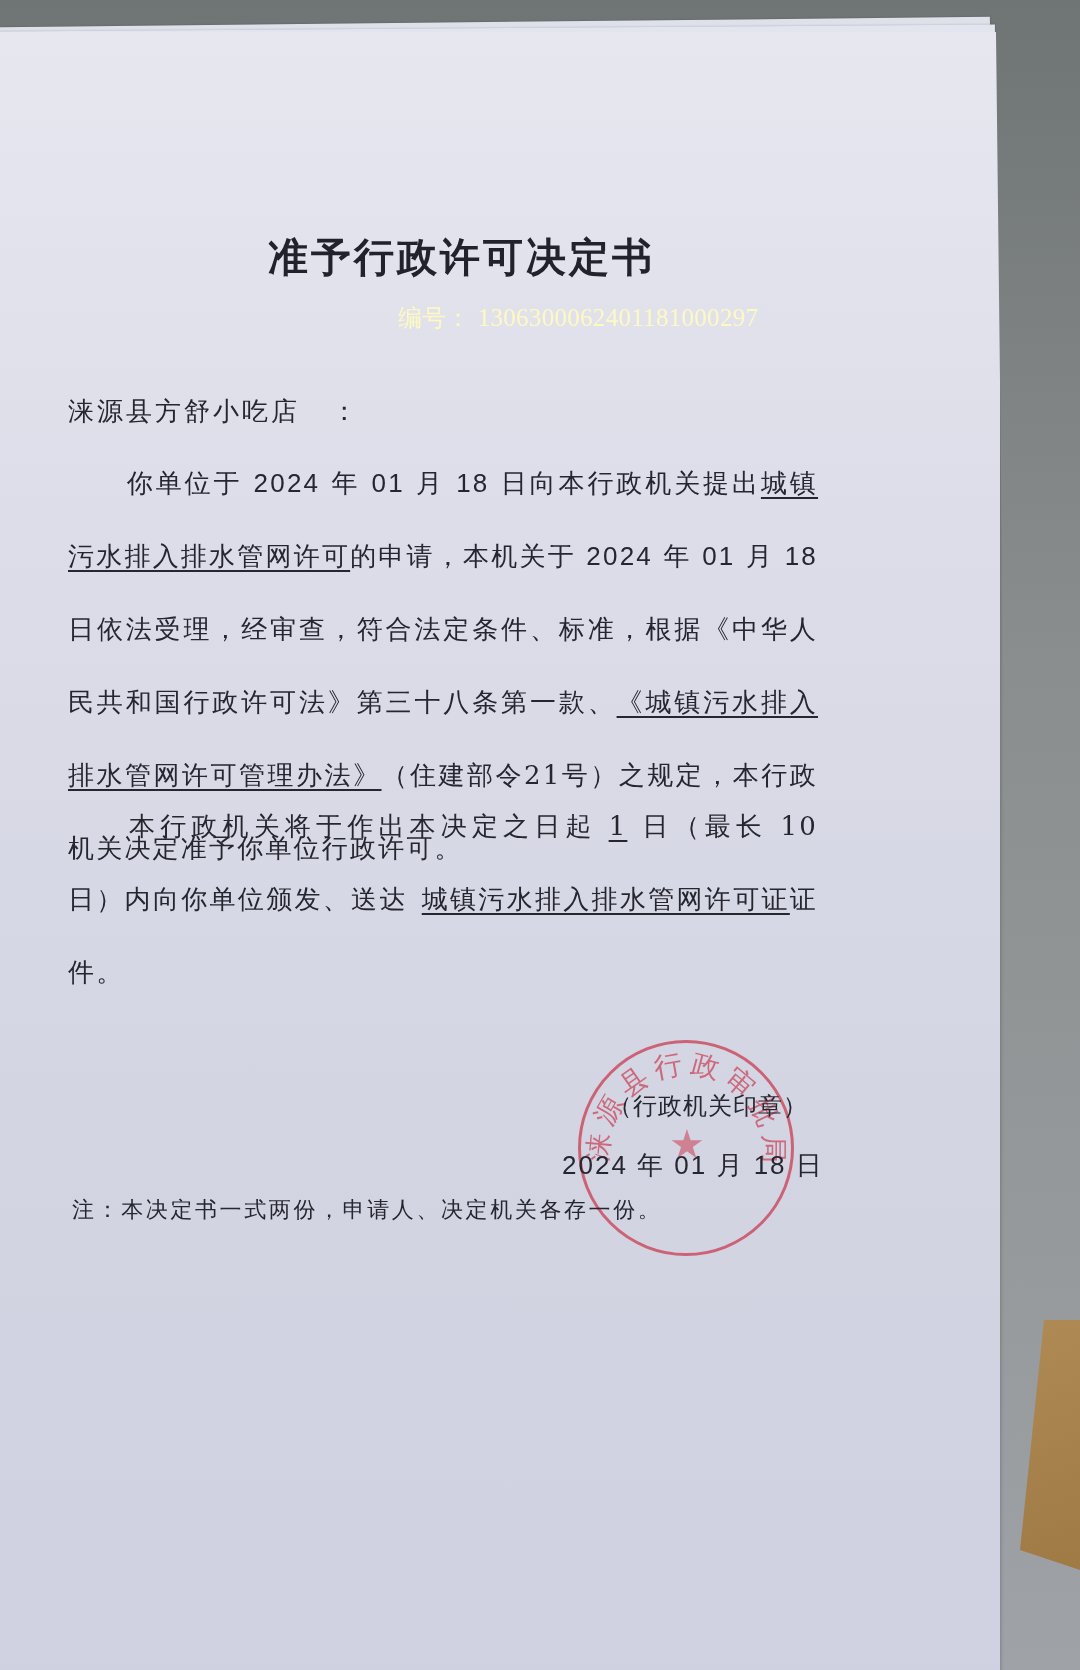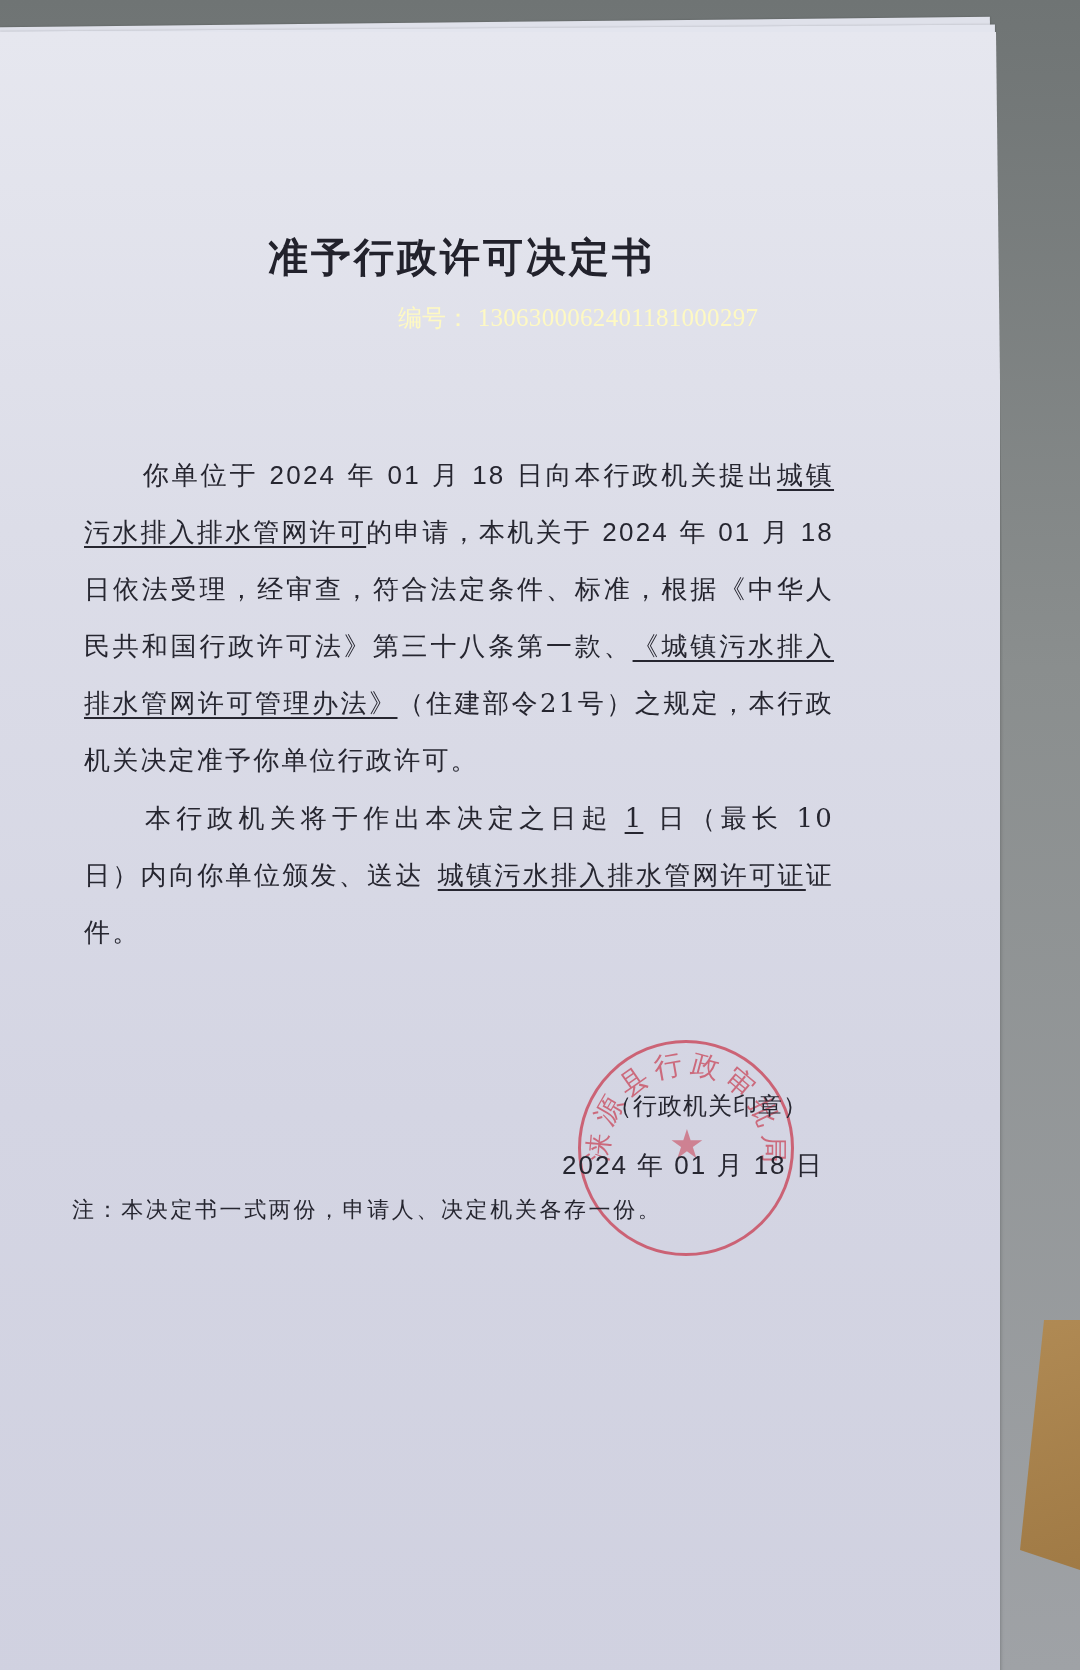--- a/index.html
+++ b/index.html
@@ -40,23 +40,22 @@
   }
   .docno {
     position: absolute; left: 398px; top: 302px; font-size: 24px; color: #fef9c3;
   }
   .docno .num { font-family: "Liberation Serif", serif; font-size: 25px; letter-spacing: 0.3px; }
   .addressee {
     position: absolute; left: 68px; top: 394px; font-size: 26px; letter-spacing: 3px;
   }
   .para {
     position: absolute; left: 68px; width: 750px;
-    font-size: 26px; line-height: 57px; letter-spacing: 2.2px;
+    font-size: 26px; line-height: 73px; letter-spacing: 2.2px;
     text-align: justify;
-    margin-left: 16px;
   }
   .para .indent { display: inline-block; width: 58px; }
   .num-sans { font-family: "Liberation Sans", "DejaVu Sans", sans-serif; }
   .ul { text-decoration: underline; text-decoration-thickness: 2px; text-underline-offset: 5px; }
   .p1 { top: 447px; }
   .p2 { top: 790px; }
   .seal-label {
     position: absolute; left: 608px; top: 1090px; font-size: 24px; letter-spacing: 1px;
   }
   .date {
@@ -86,20 +85,24 @@
 
 <div class="content">
 
   <div class="title">准予行政许可决定书</div>
 
   <div class="docno">
     <span>编号：</span>
     <span class="num">1306300062401181000297</span>
   </div>
 
+  <div class="addressee">
+    <span>涞源县方舒小吃店</span>
+    <span style="margin-left:20px">：</span>
+  </div>
 
   <div class="para p1">
     <span class="indent"></span><span>你单位于</span>
     <span class="num-sans">2024</span>
     <span>年</span>
     <span class="num-sans">01</span>
     <span>月</span>
     <span class="num-sans">18</span>
     <span>日</span><span>向本行政机关提出</span><span class="ul">城镇污水排入排水管网许可</span><span>的申请，本机关于</span>
     <span class="num-sans">2024</span>

